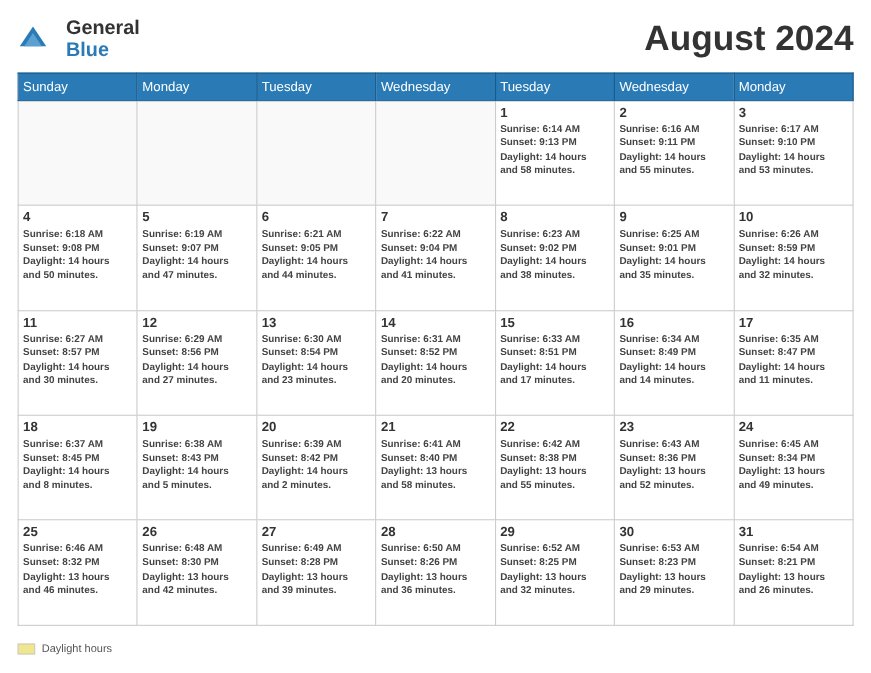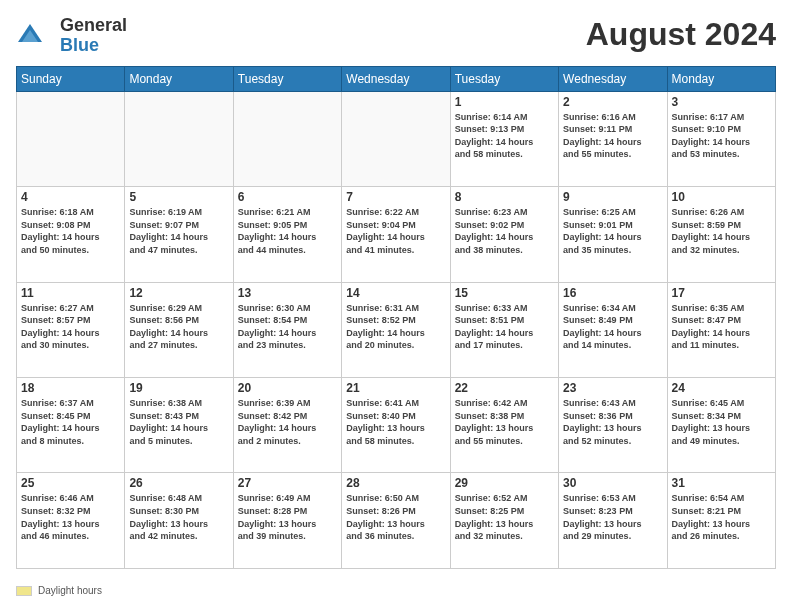--- a/index.html
+++ b/index.html
@@ -96,21 +96,21 @@
       font-size: 9px;
       line-height: 1.4;
       color: #444;
       font-weight: bold;
     }
     .legend {
       margin-top: 16px;
       font-size: 10px;
       color: #555;
       display: flex;
-      align-items: center;
+      align-items: flex-start;
       gap: 6px;
     }
     .legend-bar {
       display: inline-block;
       width: 16px;
       height: 10px;
       background: #f0e68c;
       border: 1px solid #ccc;
     }
   </style>

